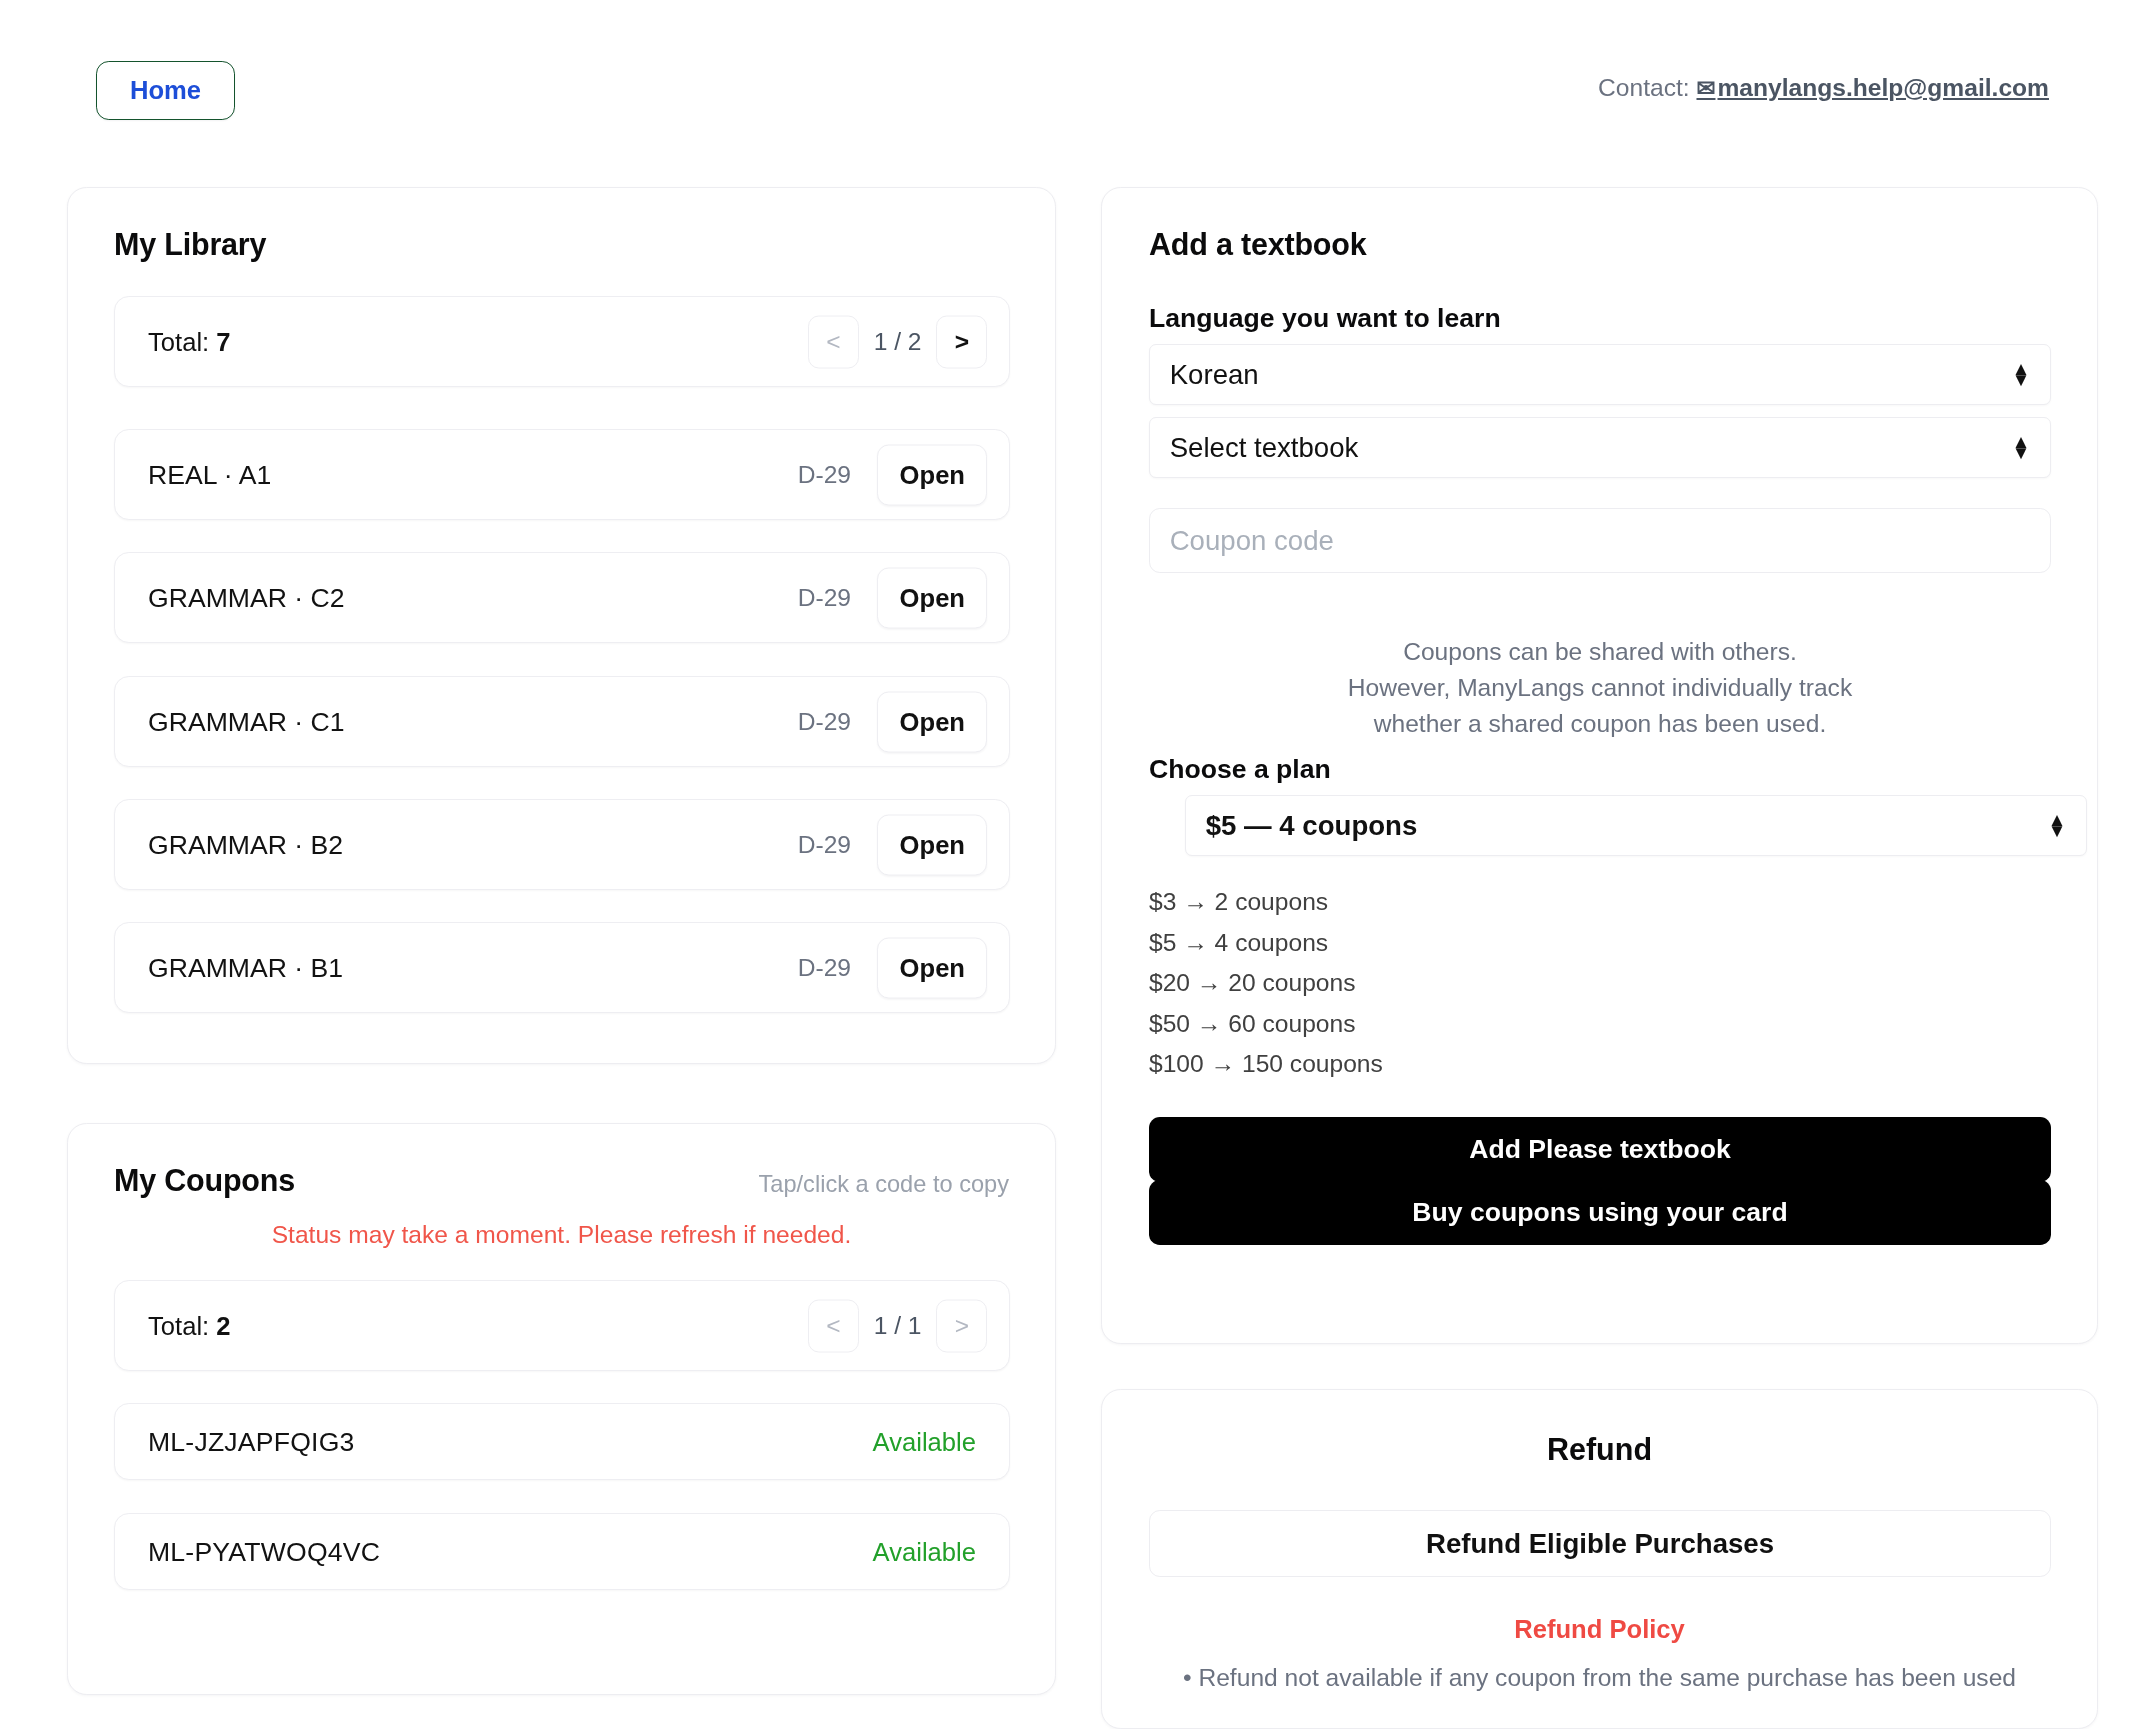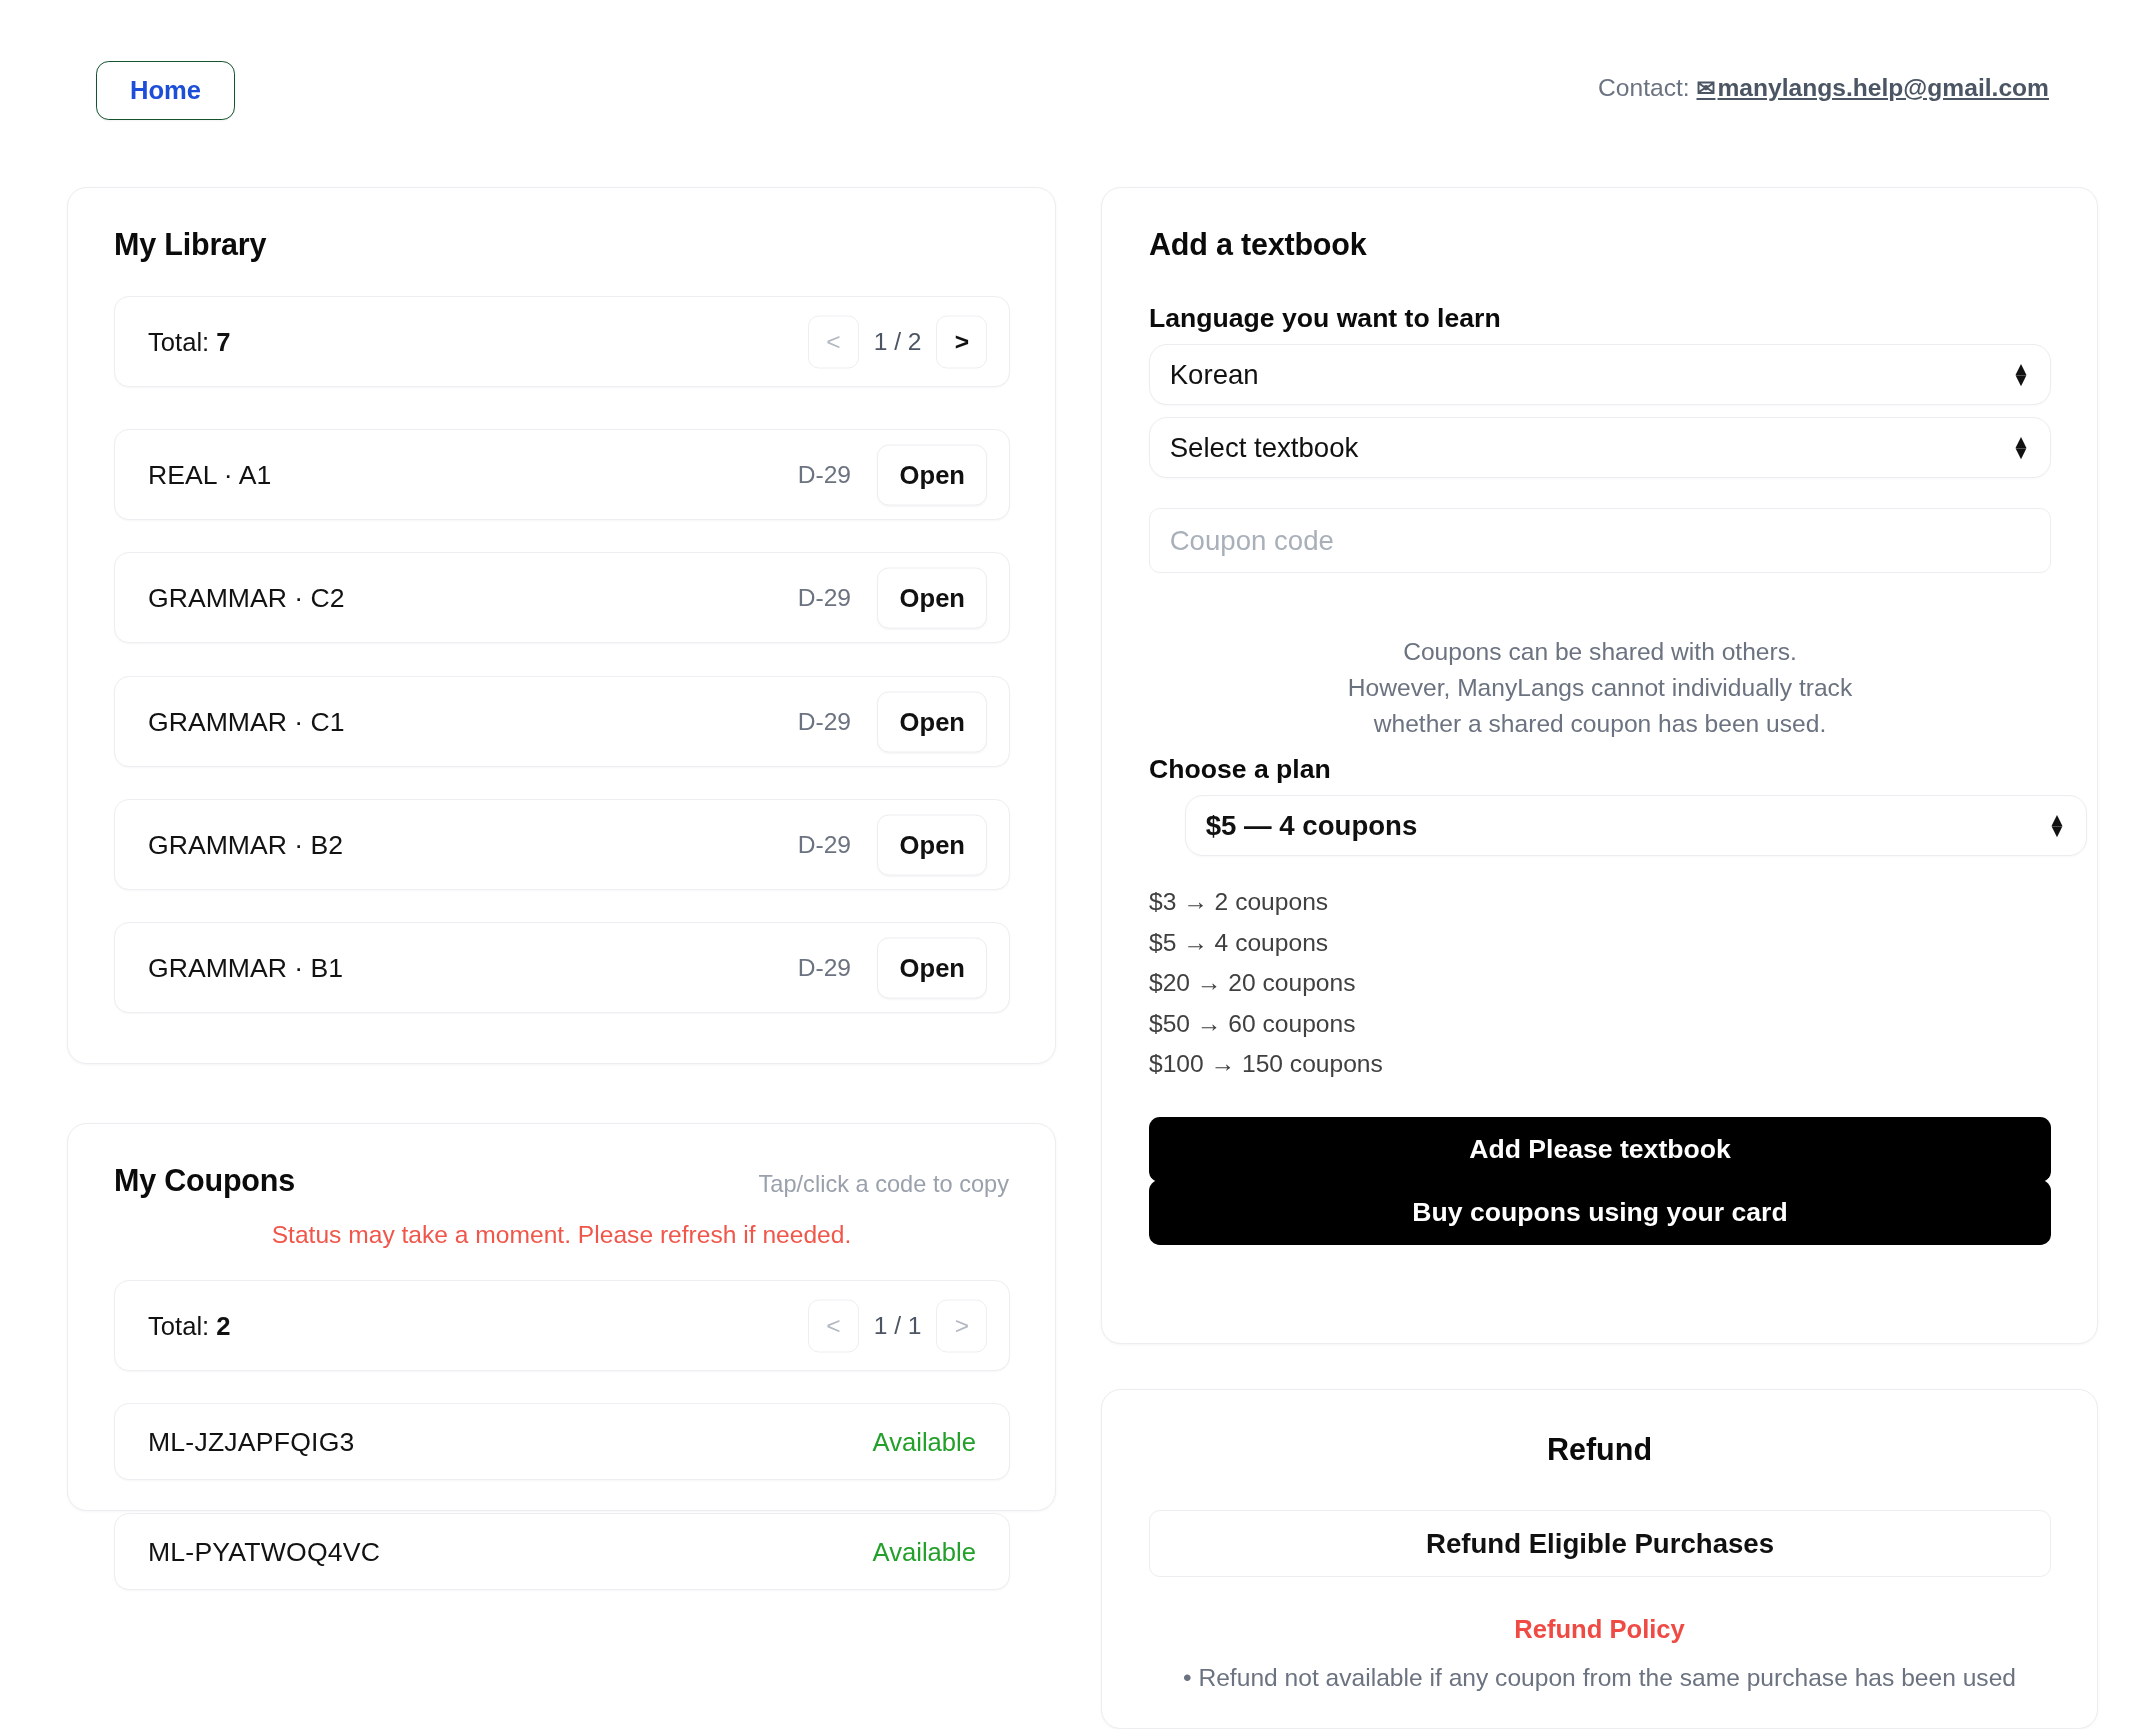--- a/index.html
+++ b/index.html
@@ -166,21 +166,21 @@
     font-weight: 700;
     color: #111111;
     display: flex;
     align-items: center;
     justify-content: center;
     cursor: pointer;
     box-shadow: 0 1px 2px rgba(16,24,40,0.04);
   }
 
   
-  #coupons-card { left: 67px; top: 1123px; width: 989px; height: 388px; }
+  #coupons-card { left: 67px; top: 1123px; width: 989px; height: 572px; }
   #coupons-card .card-title { position: absolute; left: 46px; top: 39px; }
   .coupons-hint {
     position: absolute;
     right: 46px;
     top: 47px;
     font-size: 23.6px;
     color: #9aa1ac;
     white-space: nowrap;
   }
   .coupons-warn {
@@ -223,21 +223,21 @@
     color: #0b0b0c;
   }
 
   .select-box {
     position: absolute;
     left: 47px;
     width: 902px;
     height: 61px;
     background: #ffffff;
     border: 1px solid #ededf1;
-    border-radius: 18px;
+    border-radius: 7px;
     display: flex;
     align-items: center;
     cursor: pointer;
     box-shadow: 0 1px 2px rgba(16,24,40,0.03);
   }
   .select-box .sel-text {
     padding-left: 19.7px;
     font-size: 27.6px;
     color: #111111;
   }

